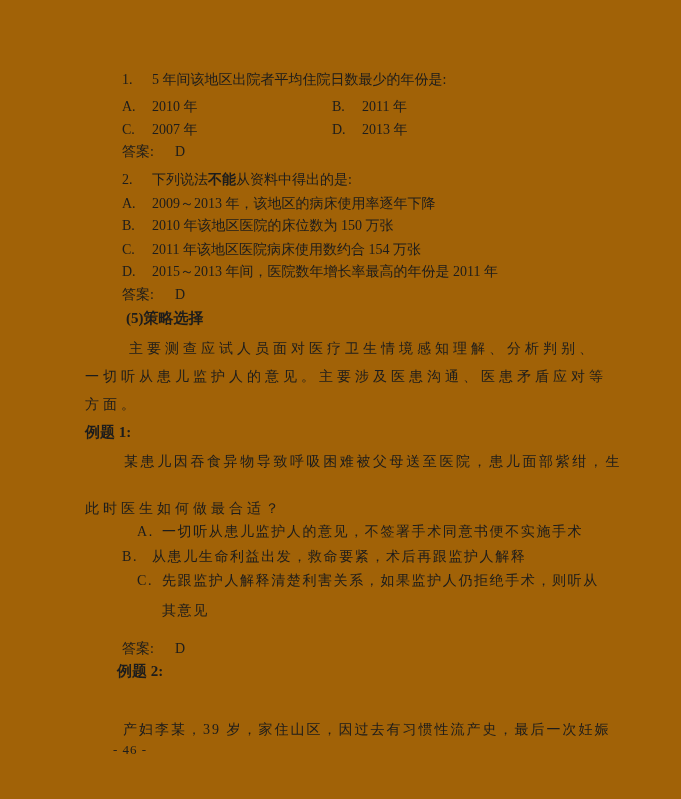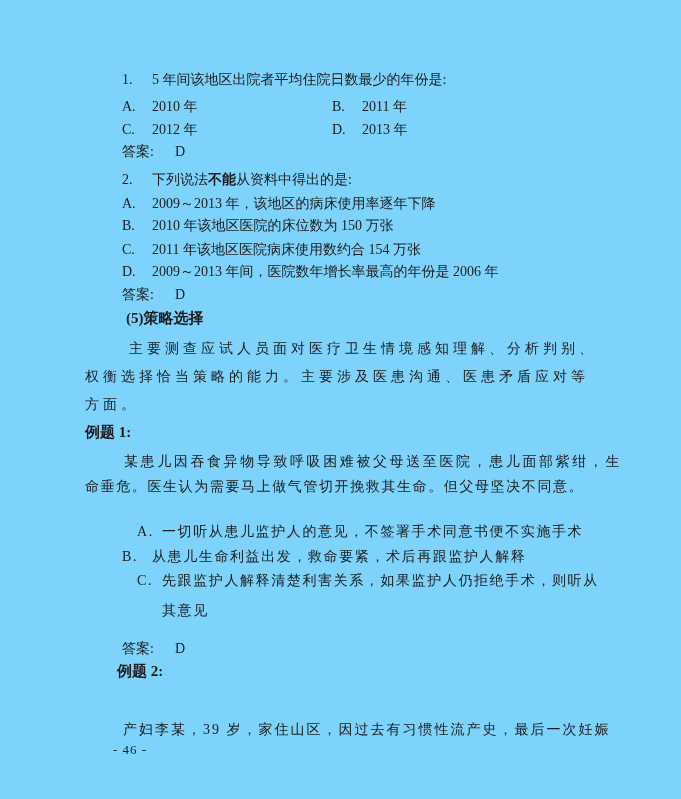--- a/index.html
+++ b/index.html
@@ -1,19 +1,19 @@
 <!DOCTYPE html>
 <html><head>
 <meta charset="utf-8">
 <style>
   html,body { margin:0; padding:0; background:#ffffff; }
   .page {
     position:relative;
     width:681px; height:799px;
-    background:#7dd3fc;
+    background:#a16207;
     color:#1c1c1c;
     font-family:"Liberation Serif","DejaVu Serif",serif;
     overflow:hidden;
   }
   .ln { position:absolute; font-size:14px; line-height:19px; white-space:nowrap; }
   .lab    { display:inline-block; width:30px; }
   .lab-sm { display:inline-block; width:25px; }
   .anslab { display:inline-block; width:53px; }
   .col2   { position:absolute; left:210px; top:0; }
   .b { font-weight:bold; }
@@ -59,54 +59,54 @@
 <div class="page">
 
   <div class="ln l1">
     <span class="lab">1.</span><span>5 年间该地区出院者平均住院日数最少的年份是:</span>
   </div>
   <div class="ln l2">
     <span><span class="lab">A.</span><span>2010 年</span></span>
     <span class="col2"><span class="lab">B.</span><span>2011 年</span></span>
   </div>
   <div class="ln l3">
-    <span><span class="lab">C.</span><span>2012 年</span></span>
+    <span><span class="lab">C.</span><span>2007 年</span></span>
     <span class="col2"><span class="lab">D.</span><span>2013 年</span></span>
   </div>
   <div class="ln l4">
     <span class="anslab">答案:</span><span>D</span>
   </div>
 
   <div class="ln l5">
     <span class="lab">2.</span><span>下列说法</span><span class="b">不能</span><span>从资料中得出的是:</span>
   </div>
   <div class="ln l6">
     <span class="lab">A.</span><span>2009～2013 年，该地区的病床使用率逐年下降</span>
   </div>
   <div class="ln l7">
     <span class="lab">B.</span><span>2010 年该地区医院的床位数为 150 万张</span>
   </div>
   <div class="ln l8">
     <span class="lab">C.</span><span>2011 年该地区医院病床使用数约合 154 万张</span>
   </div>
   <div class="ln l9">
-    <span class="lab">D.</span><span>2009～2013 年间，医院数年增长率最高的年份是 2006 年</span>
+    <span class="lab">D.</span><span>2015～2013 年间，医院数年增长率最高的年份是 2011 年</span>
   </div>
   <div class="ln l10">
     <span class="anslab">答案:</span><span>D</span>
   </div>
 
   <div class="ln l11 h">(5)策略选择</div>
   <div class="ln l12 ls4">主要测查应试人员面对医疗卫生情境感知理解、分析判别、</div>
-  <div class="ln l13 ls4">权衡选择恰当策略的能力。主要涉及医患沟通、医患矛盾应对等</div>
+  <div class="ln l13 ls4">一切听从患儿监护人的意见。主要涉及医患沟通、医患矛盾应对等</div>
   <div class="ln l14 ls4">方面。</div>
 
   <div class="ln l15 h">例题 1:</div>
   <div class="ln l16 ls26">某患儿因吞食异物导致呼吸困难被父母送至医院，患儿面部紫绀，生</div>
-  <div class="ln l17 ls16">命垂危。医生认为需要马上做气管切开挽救其生命。但父母坚决不同意。</div>
+  <div class="ln l18 ls4">此时医生如何做最合适？</div>
   <div class="ln l19 ls16">
     <span class="lab-sm">A.</span><span>一切听从患儿监护人的意见，不签署手术同意书便不实施手术</span>
   </div>
   <div class="ln l20 ls16">
     <span class="lab">B.</span><span>从患儿生命利益出发，救命要紧，术后再跟监护人解释</span>
   </div>
   <div class="ln l21 ls16">
     <span class="lab-sm">C.</span><span>先跟监护人解释清楚利害关系，如果监护人仍拒绝手术，则听从</span>
   </div>
   <div class="ln l22 ls16">其意见</div>

